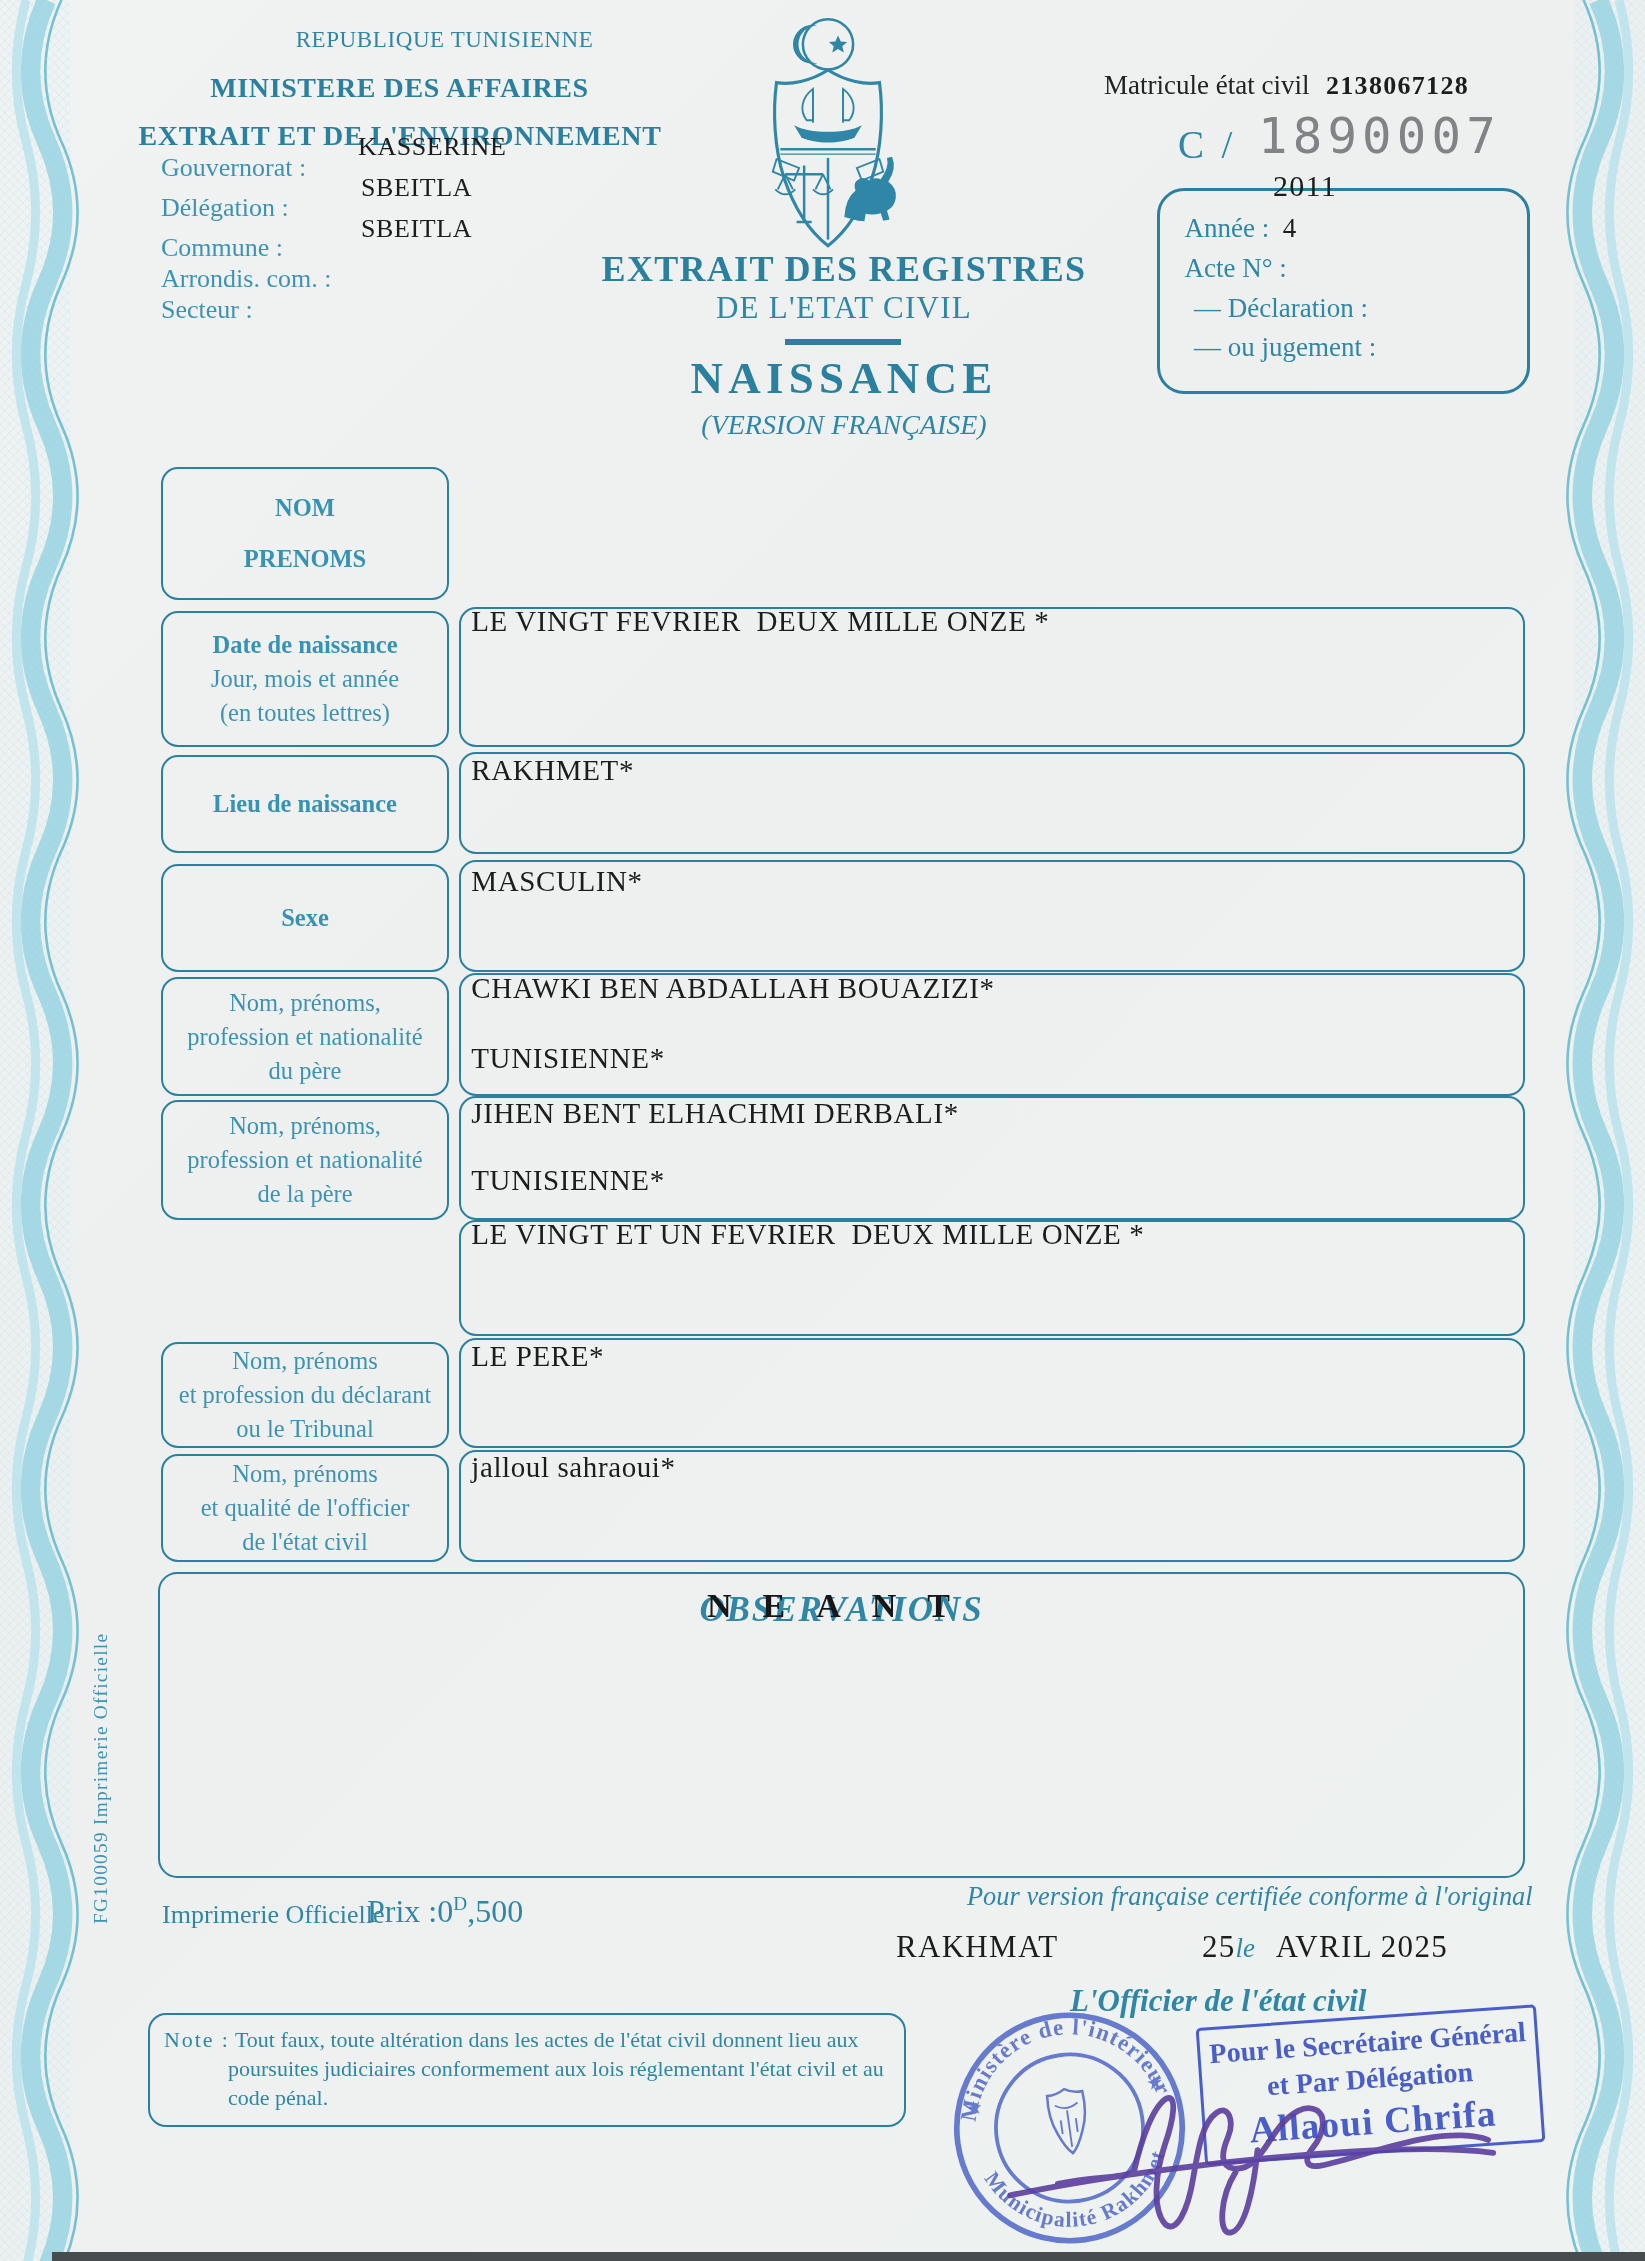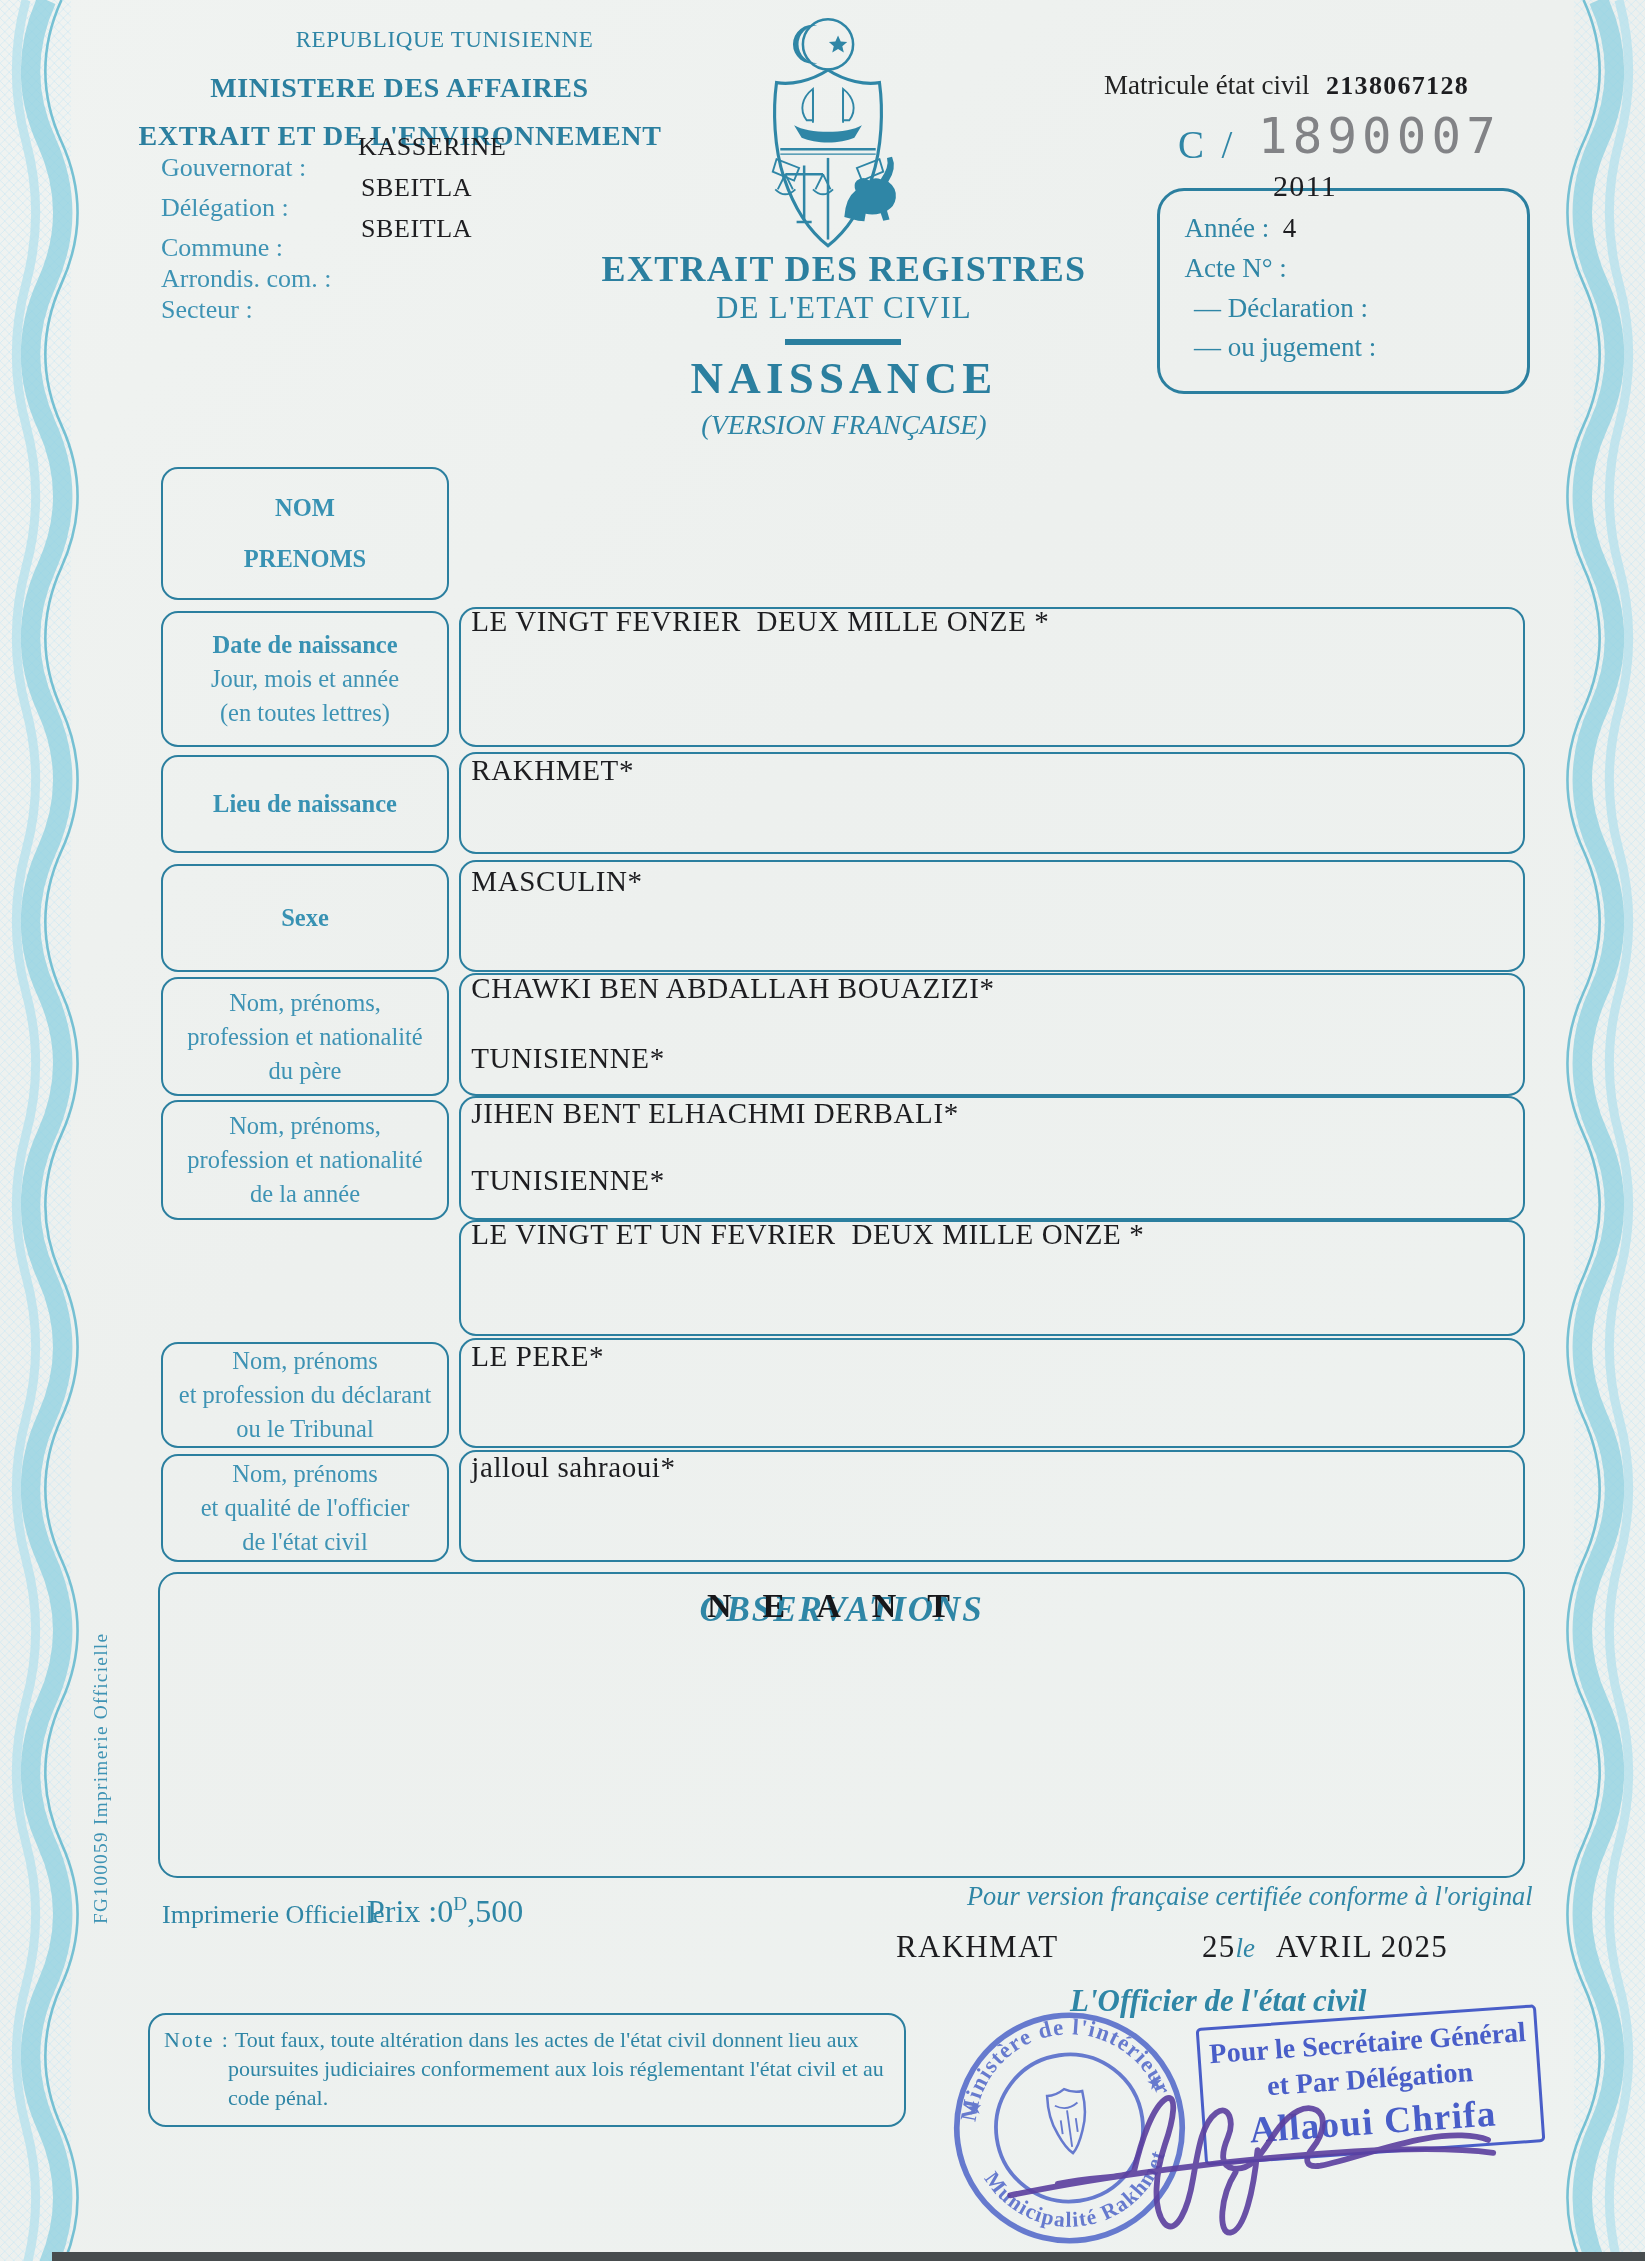--- a/index.html
+++ b/index.html
@@ -178,21 +178,21 @@
     <div class="ll">du père</div>
   </div>
   <div class="abs row-value" style="top:973px;height:119px;">
     <div class="val-line" style="top:-2.6px;">CHAWKI BEN ABDALLAH BOUAZIZI*</div>
     <div class="val-line" style="top:67px;">TUNISIENNE*</div>
   </div>
 
   <div class="abs row-label" style="top:1100px;height:116px;">
     <div class="ll">Nom, prénoms,</div>
     <div class="ll">profession et nationalité</div>
-    <div class="ll">de la année</div>
+    <div class="ll">de la père</div>
   </div>
   <div class="abs row-value" style="top:1096px;height:120px;">
     <div class="val-line" style="top:-1.3px;">JIHEN BENT ELHACHMI DERBALI*</div>
     <div class="val-line" style="top:66px;">TUNISIENNE*</div>
   </div>
 
   <div class="abs row-value" style="top:1220px;height:112px;">
     <div class="val-line" style="top:-3.9px;">LE VINGT ET UN FEVRIER  DEUX MILLE ONZE *</div>
   </div>
 

